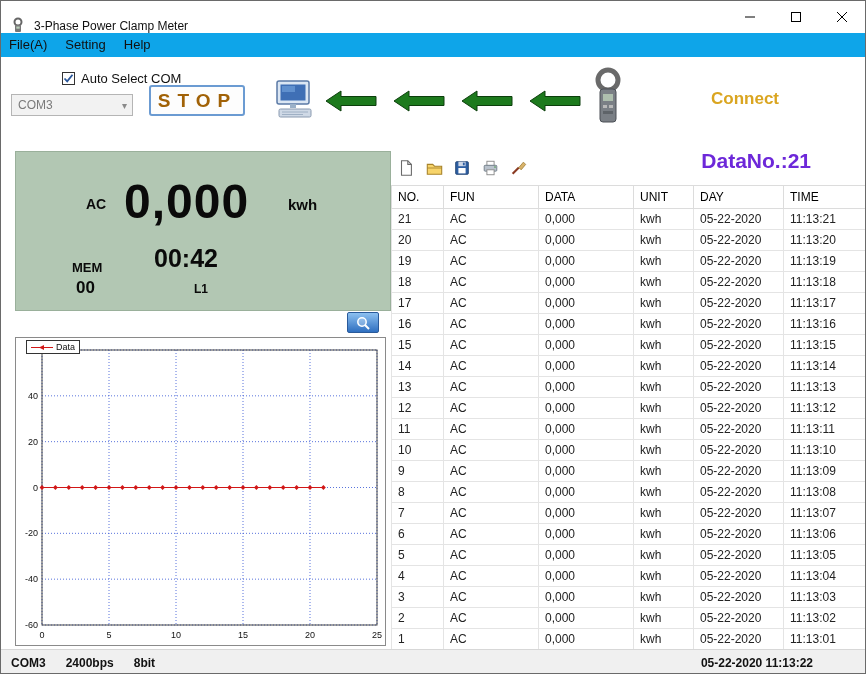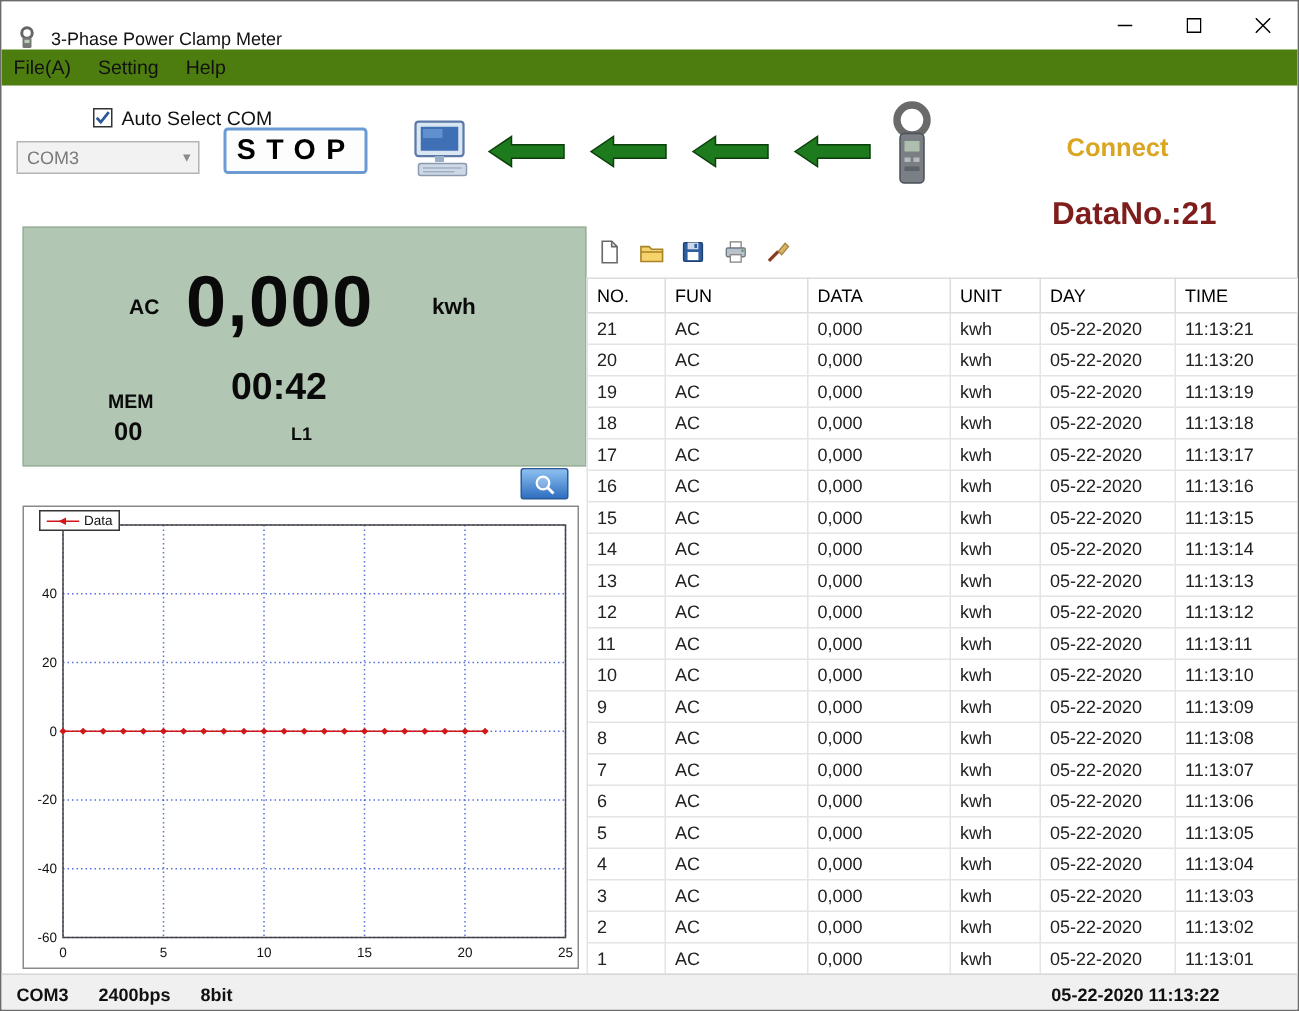--- a/index.html
+++ b/index.html
@@ -21,41 +21,41 @@
   }
   .titlebar .app-icon { margin:0 8px 0 9px; display:flex; }
   .titlebar .title { font-size:12px; color:#111; }
   .win-controls { position:absolute; right:0; top:0; height:32px; display:flex; }
   .win-btn { width:46px; height:32px; display:flex; align-items:center; justify-content:center; }
   .win-btn svg { display:block; }
 
   
   .menubar {
     position:absolute; left:0; top:32px; width:100%; height:24px;
-    background:#4d7c0f; display:flex; align-items:center; font-size:13px; color:#111;
+    background:#0ea5e9; display:flex; align-items:center; font-size:13px; color:#111;
   }
   .menu-item { padding:0 9px; height:24px; line-height:24px; cursor:default; }
   .menu-item:first-child { padding-left:8px; }
 
   
   .chk-row { position:absolute; left:16px; top:70px; display:flex; align-items:center; gap:6px; font-size:13px; color:#111;padding-left:45px; }
   .checkbox {
     width:13px; height:13px; background:#fff; border:1px solid #333;
     display:flex; align-items:center; justify-content:center;
   }
   .combo {
     position:absolute; left:10px; top:93px; width:122px; height:22px;
     background:#f2f2f2; border:1px solid #b5b5b5; display:flex; align-items:center;
     font-size:12px; color:#7a7a7a; padding-left:6px;
   }
   .combo .chev { margin-left:auto; margin-right:5px; color:#8a8a8a; font-size:10px; }
   .stop-btn {
     position:absolute; left:148px; top:84px; width:96px; height:31px;
     background:#fdfdfd; border:2px solid #6b9bd2; border-radius:3px;
-    color:#000000; font-weight:bold; font-size:19px; letter-spacing:7px;
+    color:#a16207; font-weight:bold; font-size:19px; letter-spacing:7px;
     display:flex; align-items:center; justify-content:center; padding-left:7px;
     font-family:"Liberation Sans", sans-serif; cursor:pointer;
   }
   .pc-icon { position:absolute; left:272px; top:78px; }
   .arrows { position:absolute; left:324px; top:88px; display:flex; gap:16px; }
   .clamp-icon { position:absolute; left:590px; top:66px; }
   .connect-label {
     position:absolute; left:710px; top:88px;
     color:#DAA520; font-size:17px; font-weight:bold;
   }
@@ -91,22 +91,22 @@
     display:flex; align-items:center; gap:3px; padding:1px 4px; z-index:2;
   }
   .chart-panel svg.plot { position:absolute; left:0; top:0; }
   .grid { stroke:#3c5bd6; stroke-width:1; stroke-dasharray:1 2; opacity:.85; }
   .ticklabel { font-size:9px; fill:#111; font-family:"Liberation Sans",sans-serif; }
 
   
   .toolbar { position:absolute; left:394px; top:156px; display:flex; gap:6px; }
   .tool-btn { width:22px; height:22px; display:flex; align-items:center; justify-content:center; cursor:pointer; }
   .data-no {
-    position:absolute; right:54px; top:130px;
-    font-size:21px; font-weight:bold; color:#7f1d1d;
+    position:absolute; right:54px; top:148px;
+    font-size:21px; font-weight:bold; color:#6d28d9;
   }
   .data-table {
     position:absolute; left:390px; top:184px; width:476px; height:464px;
     border-collapse:collapse; table-layout:fixed; font-size:12px; color:#222;
     background:#fff; border:1px solid #c8c8c8;
   }
   .data-table th {
     height:23px; font-weight:normal; text-align:left; padding-left:6px;
     border:1px solid #dcdcdc; color:#000000; background:#fff;
   }

